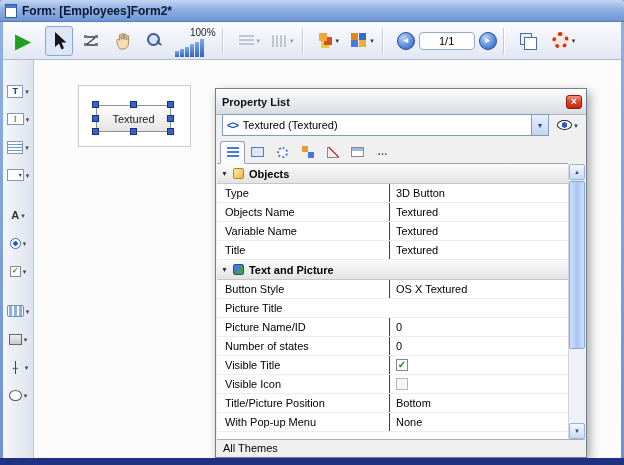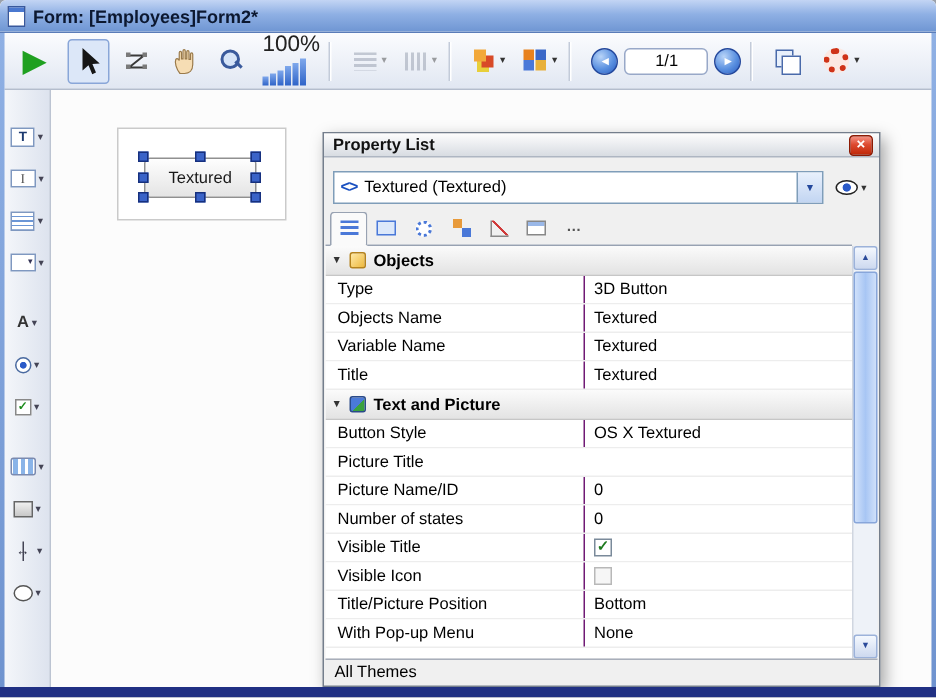--- a/index.html
+++ b/index.html
@@ -22,21 +22,21 @@
   .toolbar{position:absolute;left:3px;top:22px;width:618px;height:38px;
     background:linear-gradient(#fbfcfe,#e1e7f2);border-bottom:1px solid #b4bdcd;
     display:flex;align-items:center;z-index:10;}
   .tb-btn{width:28px;height:30px;margin-left:4px;display:flex;align-items:center;justify-content:center;border:1px solid transparent;border-radius:3px;}
   .tb-btn.selected{background:#dce7f8;border-color:#89a6d8;}
   .play-glyph{color:#1fa020;font-size:21px;line-height:1;}
   .magnifier{width:16px;height:16px;position:relative;display:block;}
   .magnifier::before{content:'';position:absolute;left:0;top:0;width:9px;height:9px;border:2px solid #3a5a9c;border-radius:50%;background:#d6e4f8;}
   .magnifier::after{content:'';position:absolute;left:9px;top:9px;width:6px;height:2px;background:#3a5a9c;transform:rotate(45deg);}
   .zoom-display{margin-left:6px;display:flex;flex-direction:column;align-items:flex-start;justify-content:flex-end;height:32px;}
-  .zoom-label{font-size:15px;color:#222;margin-bottom:1px;}
+  .zoom-label{font-size:10px;color:#222;margin-bottom:1px;margin-left:15px;}
   .zoom-bars{display:flex;align-items:flex-end;height:18px;}
   .zoom-bars span{width:4px;margin-right:1px;background:linear-gradient(#7fa8ec,#2f64c8);display:block;}
   .zb1{height:6px}.zb2{height:8px}.zb3{height:10px}.zb4{height:13px}.zb5{height:15px}.zb6{height:18px}
   .tb-sep{width:1px;height:26px;background:#c3cbd9;margin:0 6px;box-shadow:1px 0 0 #fff;}
   .tb-combo{display:flex;align-items:center;gap:3px;margin-left:8px;height:28px;padding:0 2px;}
   .tb-combo.disabled{opacity:.45;}
   .dd{font-size:7px;color:#333;line-height:1;}
   .align-icon{width:15px;height:12px;display:block;}
   .a1{background:repeating-linear-gradient(#8a93a5 0 2px,transparent 2px 4px);}
   .a2{background:repeating-linear-gradient(90deg,#8a93a5 0 2px,transparent 2px 4px);}
@@ -75,21 +75,21 @@
   
   .canvas{position:absolute;left:34px;top:60px;right:3px;bottom:7px;background:#fcfcfc;}
   .form-rect{position:absolute;left:44px;top:25px;width:113px;height:62px;background:#fff;border:1px solid #cacaca;}
   .form-button{position:absolute;left:62px;top:45px;width:75px;height:27px;border:1px solid #909090;border-radius:4px;
     background:linear-gradient(#fefefe,#e4e4e4);font-size:11px;color:#1a1a1a;display:flex;align-items:center;justify-content:center;}
   .handle{position:absolute;width:7px;height:7px;background:#3a63c8;border:1px solid #16307e;z-index:3;}
 
   
   .panel{position:absolute;left:215px;top:88px;width:372px;height:370px;background:#f0f0f0;
     border:1px solid #747e8c;box-shadow:3px 4px 10px rgba(0,0,0,.35);z-index:20;}
-  .panel-titlebar{position:absolute;left:0;top:0;right:0;height:16px;background:linear-gradient(#fdfdfd,#d8dce2);
+  .panel-titlebar{position:absolute;left:0;top:0;right:0;height:26px;background:linear-gradient(#fdfdfd,#d8dce2);
     border-bottom:1px solid #aeb6c2;display:flex;align-items:center;padding:0 4px 0 6px;}
   .panel-title{font-size:11px;font-weight:bold;color:#111;flex:1;}
   .close-btn{width:16px;height:14px;background:linear-gradient(#f59284,#dd4a30 45%,#c02808);
     border:1px solid #8c1a04;border-radius:3px;color:#fff;font-size:10px;font-weight:bold;
     display:flex;align-items:center;justify-content:center;line-height:1;}
   .selector-row{position:absolute;left:6px;top:25px;right:4px;height:22px;display:flex;align-items:center;gap:4px;}
   .combo{flex:1;height:22px;background:#fff;border:1px solid #7f9db9;display:flex;align-items:center;padding-left:4px;gap:5px;}
   .combo-glyph{color:#1a50c0;font-weight:bold;font-size:11px;letter-spacing:-1px;}
   .combo-text{font-size:11px;color:#000;flex:1;}
   .combo-arrow-btn{width:17px;height:20px;background:linear-gradient(#e8f0fc,#c2d5f2);border-left:1px solid #7f9db9;

